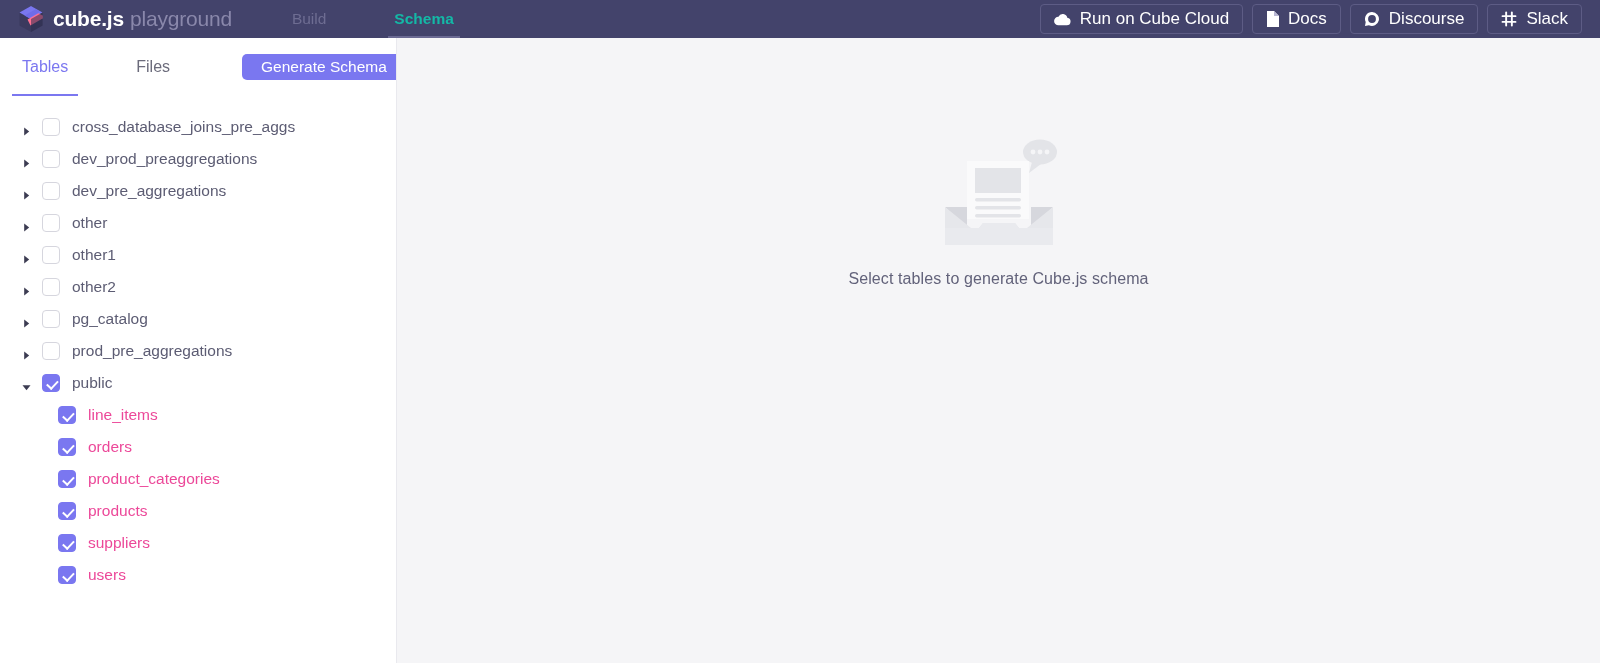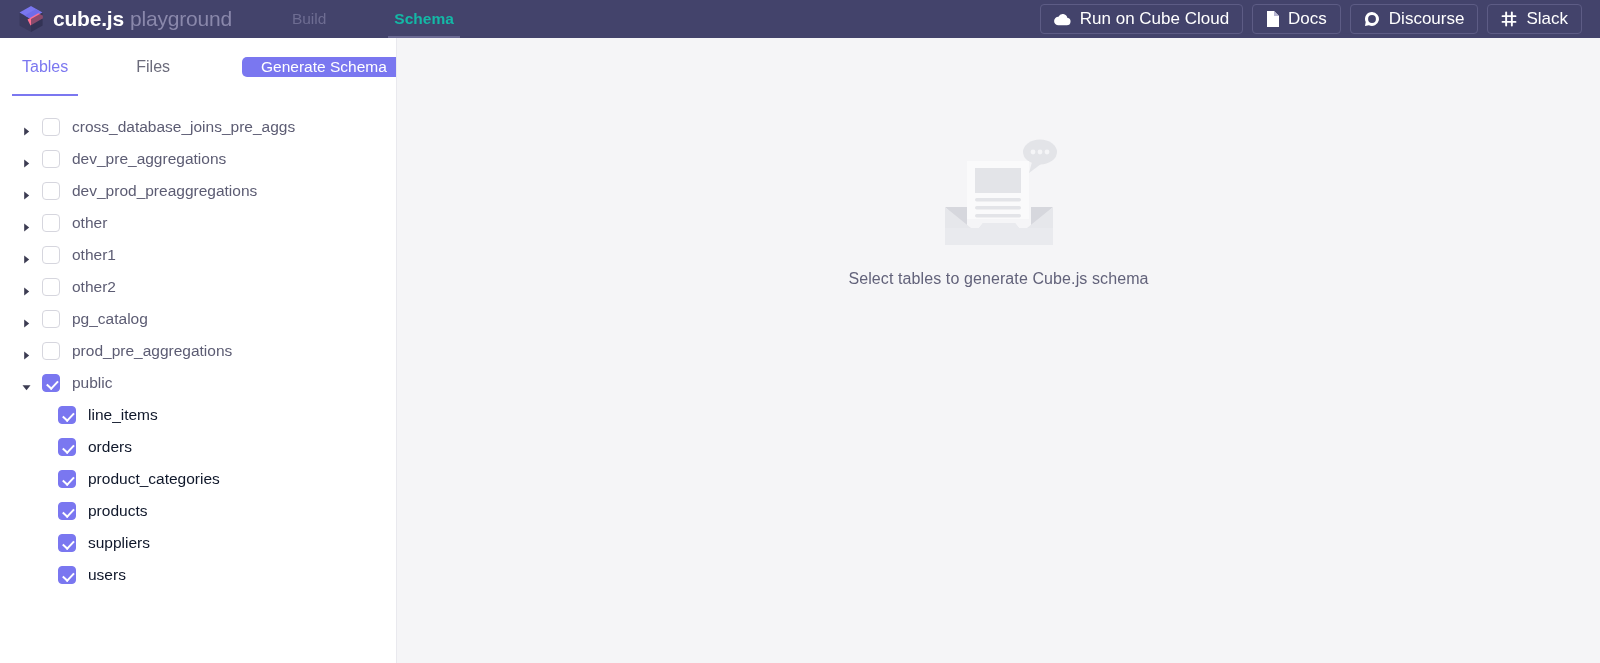--- a/index.html
+++ b/index.html
@@ -137,21 +137,21 @@
     left: -6px; right: -6px; bottom: 0;
     height: 2.5px;
     background: #7b77f0;
   }
   .gen-btn {
     margin-left: 8px;
     background: #7a77f0;
     color: #ffffff;
     border: none;
     border-radius: 5px;
-    height: 20px;
+    height: 26px;
     padding: 0 19px;
     font-size: 15.5px;
     font-weight: 500;
     cursor: pointer;
     font-family: inherit;
     white-space: nowrap;
   }
 
   
   .tree {
@@ -199,21 +199,21 @@
     width: 4.5px; height: 9px;
     border: solid #ffffff;
     border-width: 0 2px 2px 0;
     transform: rotate(43deg);
   }
   .tree-label {
     font-size: 15.5px;
     color: #5c5c73;
     white-space: nowrap;
   }
-  .tree-row.child .tree-label { color: #0f172a; }
+  .tree-row.child .tree-label { color: #ec4899; }
 
   
   .empty {
     position: absolute;
     left: 0; right: 0;
     top: 94px;
     display: flex;
     flex-direction: column;
     align-items: center;
   }
@@ -315,30 +315,30 @@
           <span class="cb"></span>
           <span class="tree-label">cross_database_joins_pre_aggs</span>
         </div>
         <div class="tree-row">
           <span class="caret">
             <svg width="9" height="9" viewBox="0 0 9 9">
               <path d="M2.2 0.5 L2.2 8.5 L7.2 4.5 Z" fill="#3c3c52"></path>
             </svg>
           </span>
           <span class="cb"></span>
+          <span class="tree-label">dev_prod_preaggregations</span>
+        </div>
+        <div class="tree-row">
+          <span class="caret">
+            <svg width="9" height="9" viewBox="0 0 9 9">
+              <path d="M2.2 0.5 L2.2 8.5 L7.2 4.5 Z" fill="#3c3c52"></path>
+            </svg>
+          </span>
+          <span class="cb"></span>
           <span class="tree-label">dev_pre_aggregations</span>
-        </div>
-        <div class="tree-row">
-          <span class="caret">
-            <svg width="9" height="9" viewBox="0 0 9 9">
-              <path d="M2.2 0.5 L2.2 8.5 L7.2 4.5 Z" fill="#3c3c52"></path>
-            </svg>
-          </span>
-          <span class="cb"></span>
-          <span class="tree-label">dev_prod_preaggregations</span>
         </div>
         <div class="tree-row">
           <span class="caret">
             <svg width="9" height="9" viewBox="0 0 9 9">
               <path d="M2.2 0.5 L2.2 8.5 L7.2 4.5 Z" fill="#3c3c52"></path>
             </svg>
           </span>
           <span class="cb"></span>
           <span class="tree-label">other</span>
         </div>

